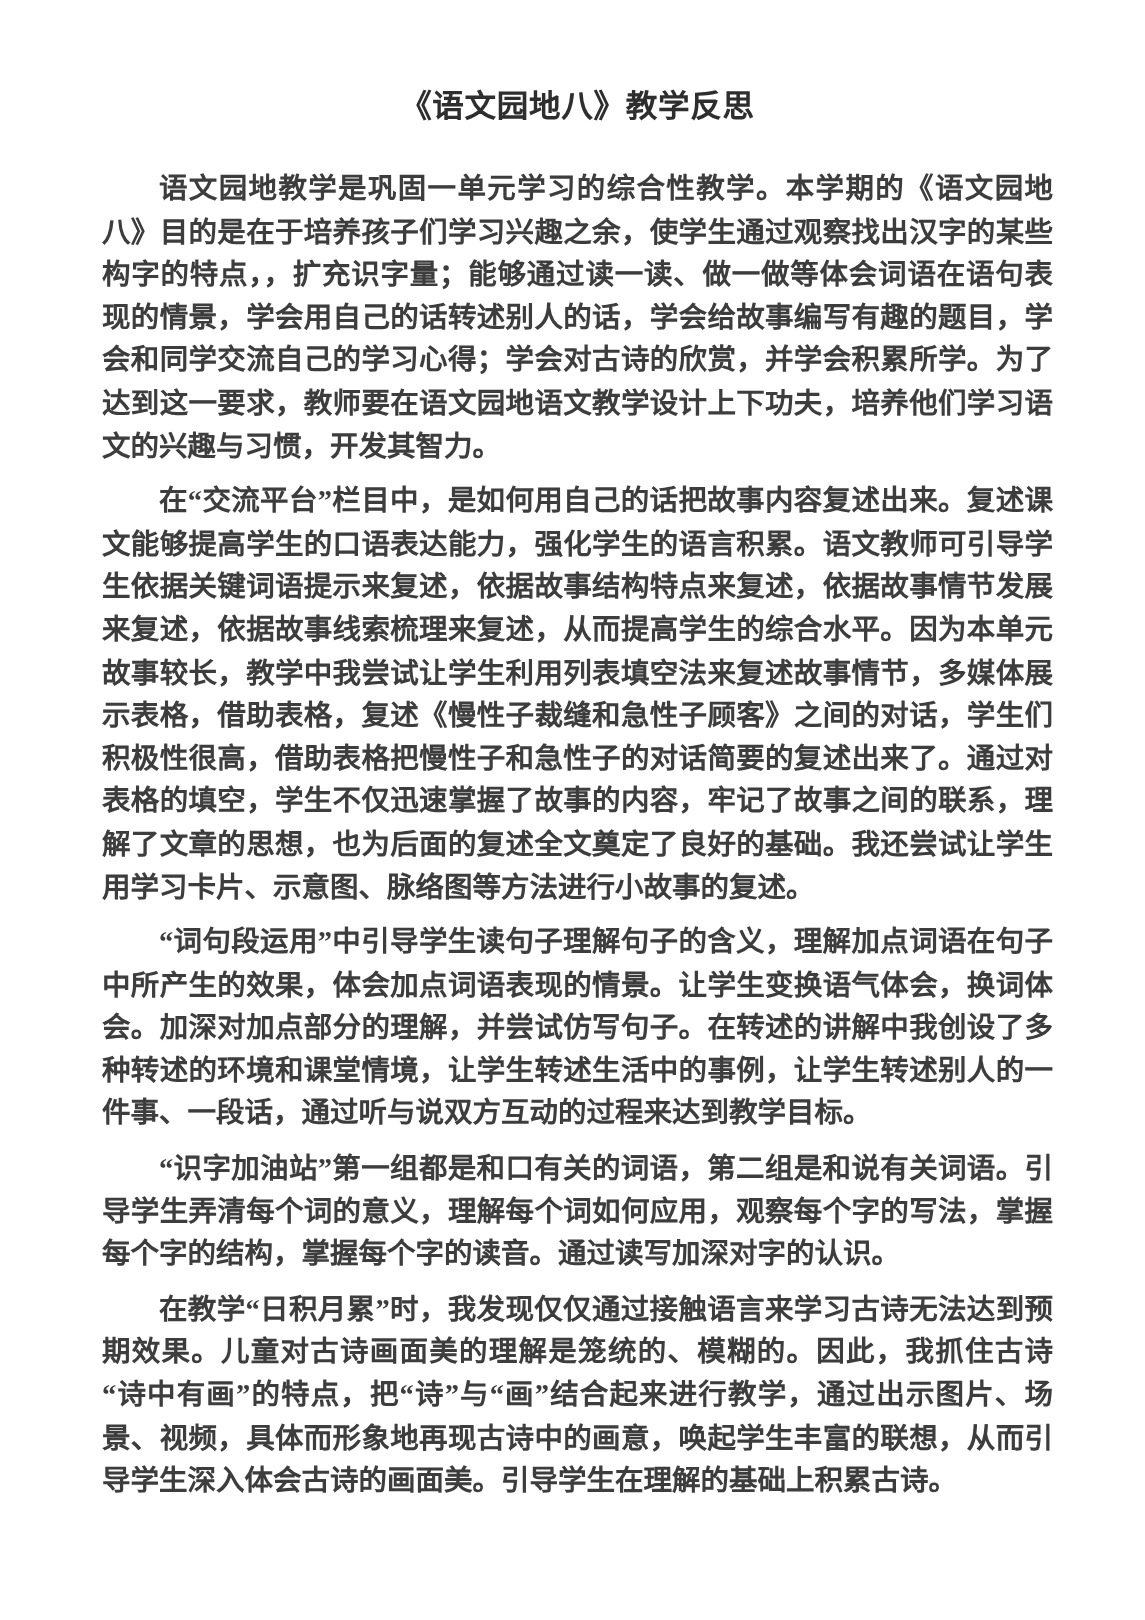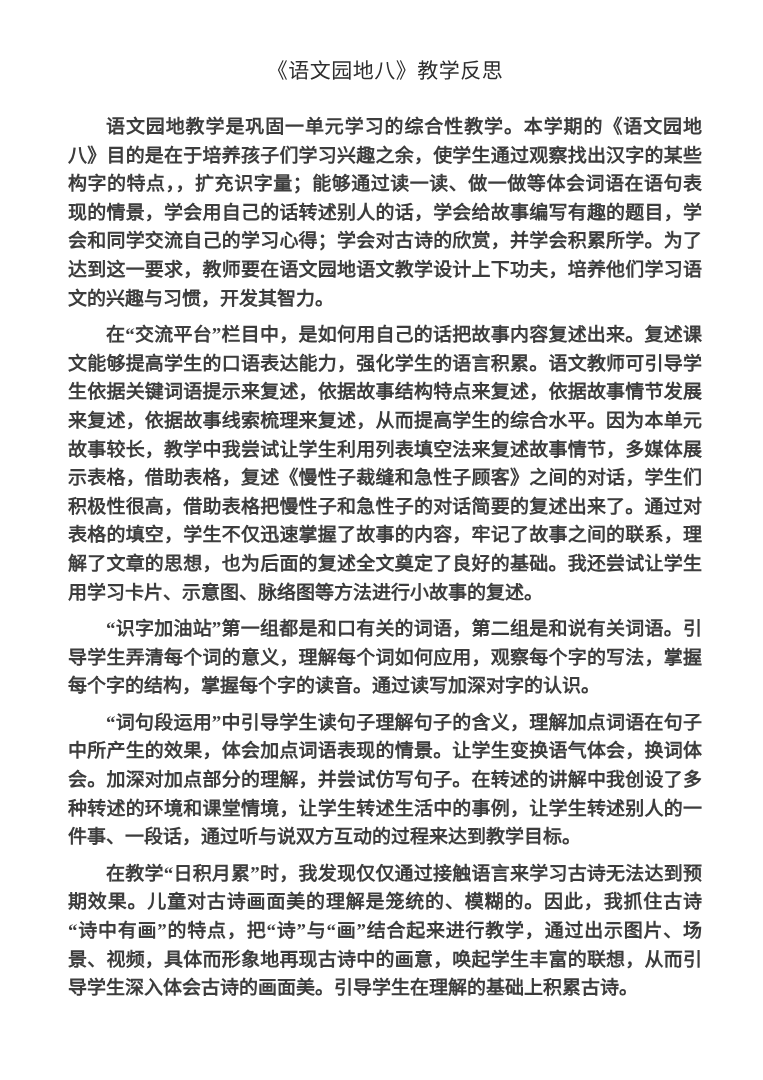--- a/index.html
+++ b/index.html
@@ -16,21 +16,21 @@
   }
   .page {
     box-sizing: border-box;
     width: 763px;
     height: 1080px;
     padding: 56px 61px 0 68px;
     background: #ffffff;
   }
   .doc-title {
     font-size: 21px;
-    font-weight: normal;
+    font-weight: bold;
     text-align: center;
     color: #2e2e2e;
     letter-spacing: 0.5px;
     margin: 0 0 27px 0;
     line-height: 30px;
   }
   .doc-body p {
     font-size: 19px;
     line-height: 28.6px;
     text-align: justify;
@@ -43,17 +43,17 @@
 </style>
 </head>
 <body>
 
 <div class="page">
   <h1 class="doc-title">《语文园地八》教学反思</h1>
 
   <div class="doc-body">
     <p>语文园地教学是巩固一单元学习的综合性教学。本学期的《语文园地八》目的是在于培养孩子们学习兴趣之余，使学生通过观察找出汉字的某些构字的特点，，扩充识字量；能够通过读一读、做一做等体会词语在语句表现的情景，学会用自己的话转述别人的话，学会给故事编写有趣的题目，学会和同学交流自己的学习心得；学会对古诗的欣赏，并学会积累所学。为了达到这一要求，教师要在语文园地语文教学设计上下功夫，培养他们学习语文的兴趣与习惯，开发其智力。</p>
     <p>在“交流平台”栏目中，是如何用自己的话把故事内容复述出来。复述课文能够提高学生的口语表达能力，强化学生的语言积累。语文教师可引导学生依据关键词语提示来复述，依据故事结构特点来复述，依据故事情节发展来复述，依据故事线索梳理来复述，从而提高学生的综合水平。因为本单元故事较长，教学中我尝试让学生利用列表填空法来复述故事情节，多媒体展示表格，借助表格，复述《慢性子裁缝和急性子顾客》之间的对话，学生们积极性很高，借助表格把慢性子和急性子的对话简要的复述出来了。通过对表格的填空，学生不仅迅速掌握了故事的内容，牢记了故事之间的联系，理解了文章的思想，也为后面的复述全文奠定了良好的基础。我还尝试让学生用学习卡片、示意图、脉络图等方法进行小故事的复述。</p>
+    <p>“词句段运用”中引导学生读句子理解句子的含义，理解加点词语在句子中所产生的效果，体会加点词语表现的情景。让学生变换语气体会，换词体会。加深对加点部分的理解，并尝试仿写句子。在转述的讲解中我创设了多种转述的环境和课堂情境，让学生转述生活中的事例，让学生转述别人的一件事、一段话，通过听与说双方互动的过程来达到教学目标。</p>
     <p>“识字加油站”第一组都是和口有关的词语，第二组是和说有关词语。引导学生弄清每个词的意义，理解每个词如何应用，观察每个字的写法，掌握每个字的结构，掌握每个字的读音。通过读写加深对字的认识。</p>
-    <p>“词句段运用”中引导学生读句子理解句子的含义，理解加点词语在句子中所产生的效果，体会加点词语表现的情景。让学生变换语气体会，换词体会。加深对加点部分的理解，并尝试仿写句子。在转述的讲解中我创设了多种转述的环境和课堂情境，让学生转述生活中的事例，让学生转述别人的一件事、一段话，通过听与说双方互动的过程来达到教学目标。</p>
     <p>在教学“日积月累”时，我发现仅仅通过接触语言来学习古诗无法达到预期效果。儿童对古诗画面美的理解是笼统的、模糊的。因此，我抓住古诗“诗中有画”的特点，把“诗”与“画”结合起来进行教学，通过出示图片、场景、视频，具体而形象地再现古诗中的画意，唤起学生丰富的联想，从而引导学生深入体会古诗的画面美。引导学生在理解的基础上积累古诗。</p>
   </div>
 </div>
 
 </body></html>

